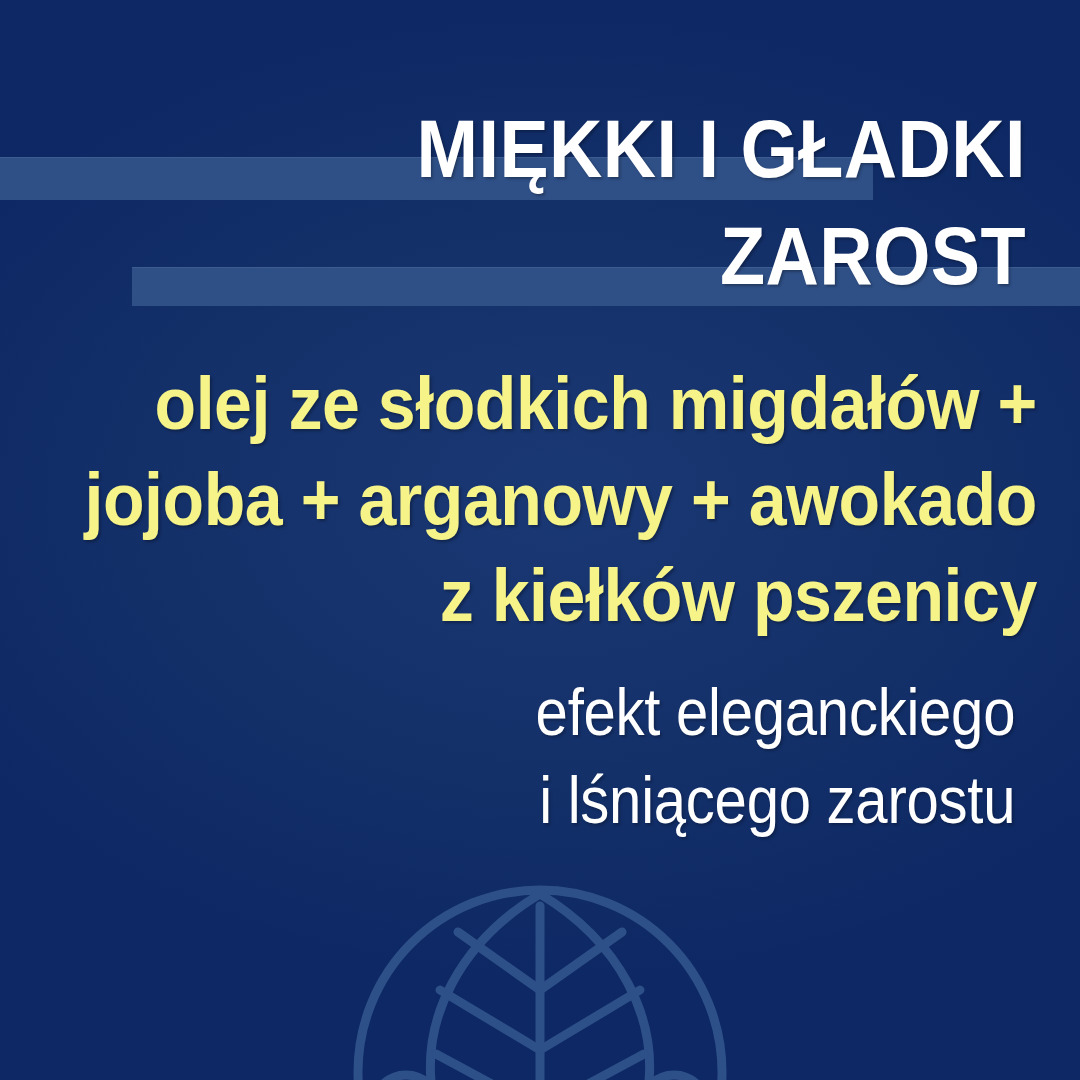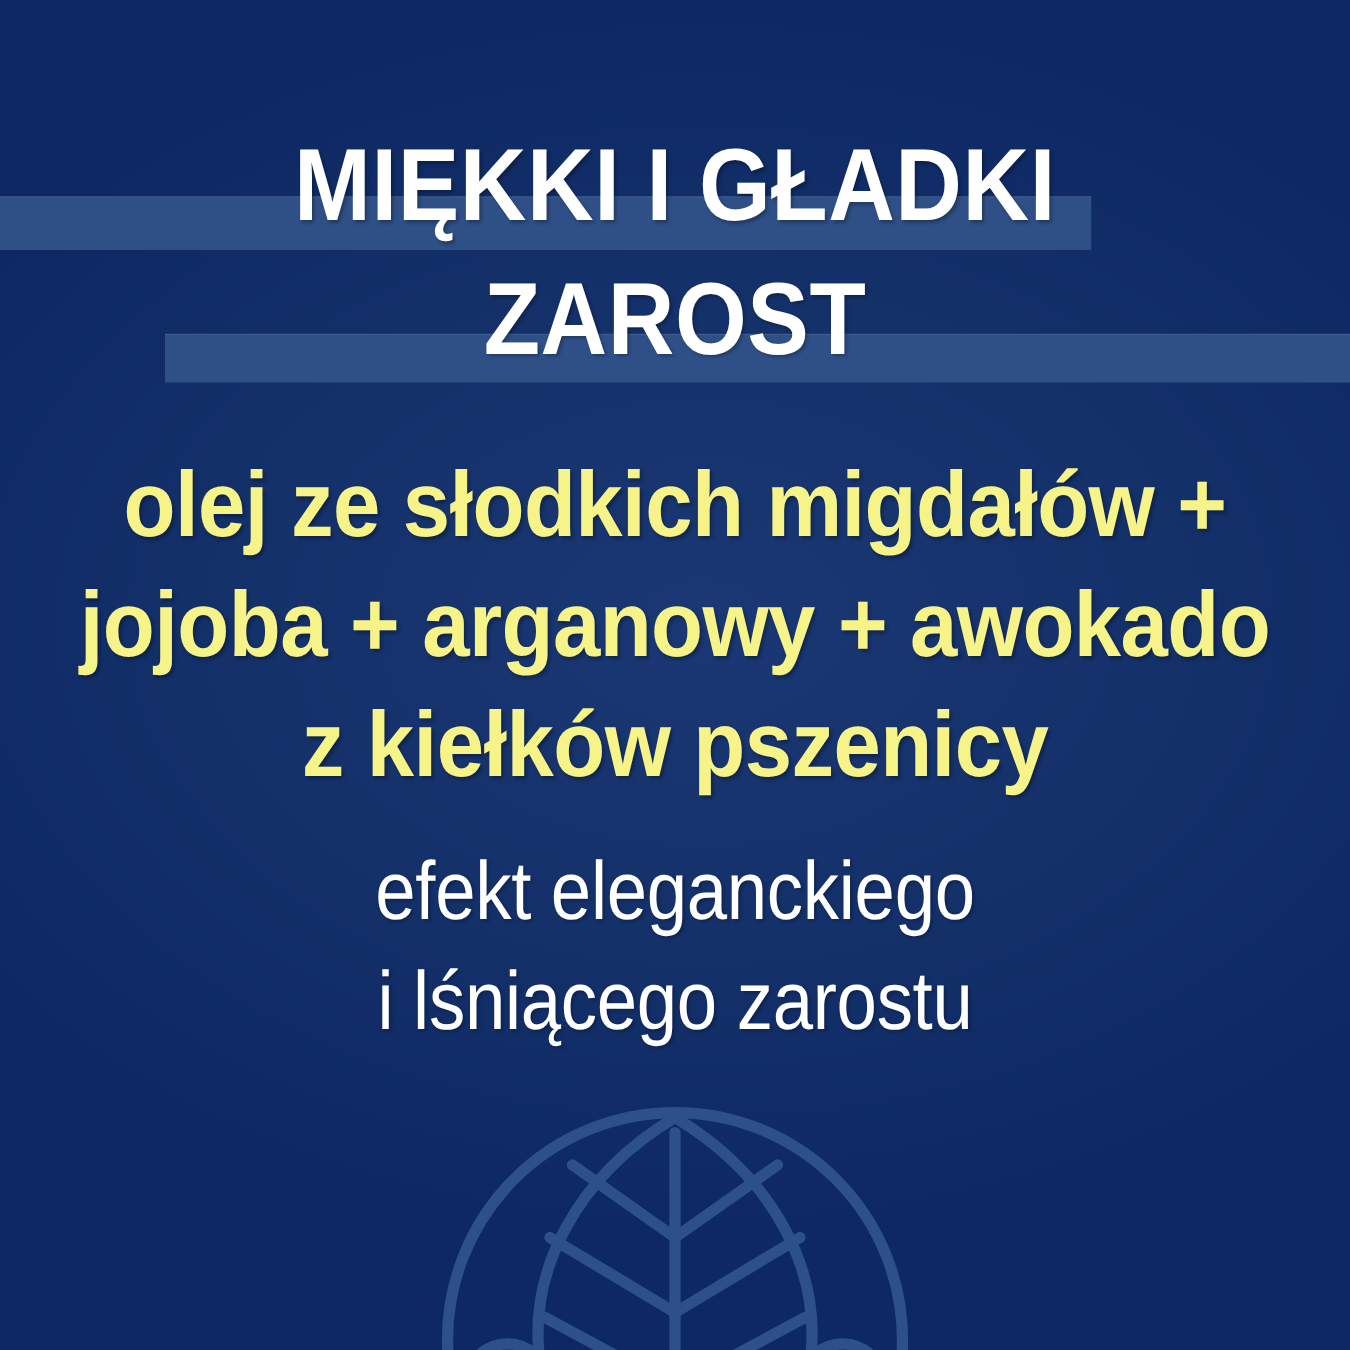--- a/index.html
+++ b/index.html
@@ -50,21 +50,21 @@
     right: 0;
     width: 948px;
     top: 267px;
     height: 39px;
   }
 
   
   .content {
     position: absolute;
     inset: 0;
-    text-align: center;
+    text-align: right;
   }
 
   .headline {
     position: absolute;
     left: 0;
     right: 0;
     top: 96px;
     color: #ffffff;
     font-family: "Liberation Sans Narrow", "Liberation Sans", sans-serif;
     font-weight: 700;

